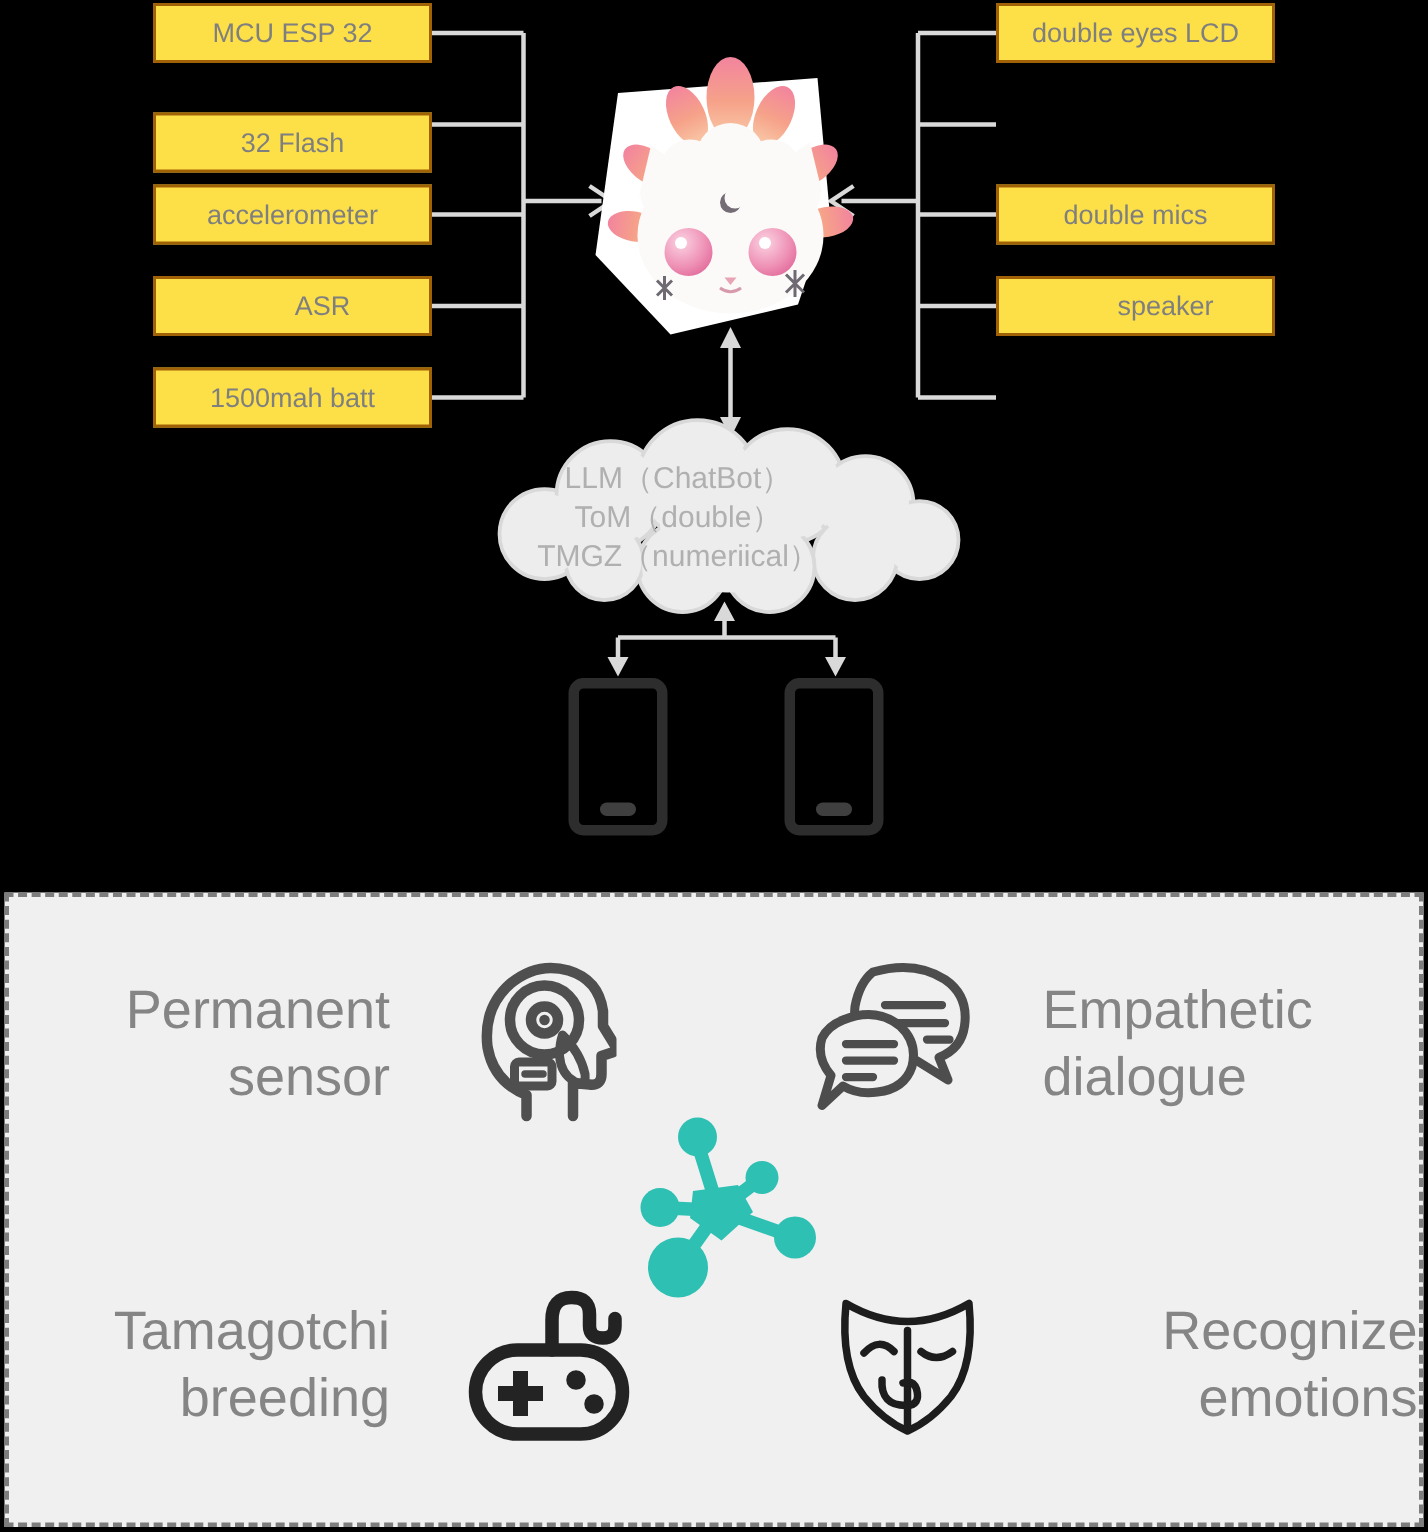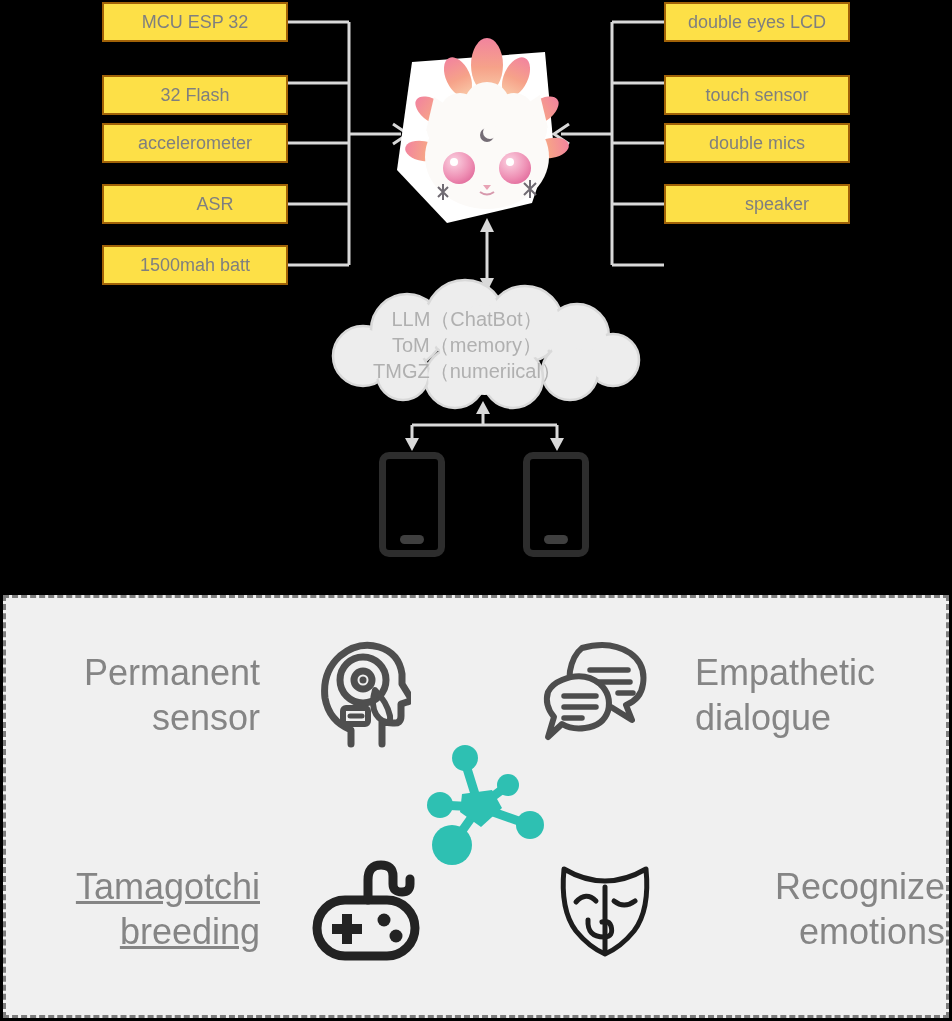--- a/index.html
+++ b/index.html
@@ -12,21 +12,21 @@
          color:#7f7f7f;font-size:18px;text-align:right;}
   .hw-left{left:102px;}
   .hw-right{left:664px;}
   .r0{top:2px;} .r1{top:63px;margin-top:12px;} .r2{top:123px;} .r3{top:184px;padding-left:40px;} .r4{top:245px;}
   
   .connectors{position:absolute;left:0;top:0;width:952px;height:600px;}
   
   .mascot{position:absolute;left:392px;top:35px;width:190px;height:195px;}
   
   .cloud-svg{position:absolute;left:315px;top:278px;width:335px;height:132px;}
-  .cloud-text{position:absolute;left:317px;top:306px;width:300px;text-align:center;
+  .cloud-text{position:absolute;left:302px;top:306px;width:300px;text-align:center;
               color:#b0b0b0;font-size:20px;line-height:26px;}
   
   .phone{position:absolute;width:66px;height:105px;box-sizing:border-box;
          border:7px solid #2d2d2d;border-radius:10px;background:#000;}
   .phone .home{position:absolute;left:50%;bottom:6px;transform:translateX(-50%);
          width:24px;height:9px;border-radius:5px;background:#3f3f3f;}
   
   .panel{position:absolute;left:3px;top:595px;width:946px;height:423px;box-sizing:border-box;
          background:#f0f0f0;border:3px dashed #7d7d7d;}
   .feature-label{position:absolute;color:#858585;font-size:36px;line-height:45px;}
@@ -59,21 +59,20 @@
     </g>
   </svg>
 
   <div class="hwbox hw-left r0">MCU ESP 32</div>
   <div class="hwbox hw-left r1">32 Flash</div>
   <div class="hwbox hw-left r2">accelerometer</div>
   <div class="hwbox hw-left r3">ASR</div>
   <div class="hwbox hw-left r4">1500mah batt</div>
 
   <div class="hwbox hw-right r0">double eyes LCD</div>
-  <div class="hwbox hw-right r1">touch sensor</div>
   <div class="hwbox hw-right r2">double mics</div>
   <div class="hwbox hw-right r3">speaker</div>
 
   <svg class="mascot" viewBox="0 0 190 195">
     <defs>
       <linearGradient id="flame" x1="0" y1="0" x2="0" y2="1">
         <stop offset="0" stop-color="#f2849e"></stop>
         <stop offset="0.55" stop-color="#f6a289"></stop>
         <stop offset="1" stop-color="#f9c9a8"></stop>
       </linearGradient>
@@ -141,21 +140,21 @@
         <circle cx="298" cy="82" r="23"></circle>
       <circle cx="255" cy="94" r="25"></circle>
         <circle cx="198" cy="100" r="27"></circle>
       <circle cx="140" cy="100" r="27"></circle>
         <circle cx="88" cy="96" r="23"></circle>
       <circle cx="170" cy="72" r="45"></circle>
     </g>
   </svg>
   <div class="cloud-text">
     <div>LLM（ChatBot）</div>
-    <div>ToM（memory）</div>
+    <div>ToM（double）</div>
     <div>TMGZ（numeriical）</div>
   </div>
 
   <div class="phone" style="left:379px;top:452px;">
     <div class="home"></div>
   </div>
   <div class="phone" style="left:523px;top:452px;">
     <div class="home"></div>
   </div>
 
@@ -199,21 +198,21 @@
     <g fill="#2ec0b2">
       <polygon points="38,52 68,48 78,66 57,85 36,70"></polygon>
       <circle cx="41" cy="16" r="13"></circle>
       <circle cx="84" cy="43" r="11"></circle>
       <circle cx="16" cy="63" r="13"></circle>
       <circle cx="28" cy="103" r="20"></circle>
       <circle cx="106" cy="83" r="14"></circle>
     </g>
   </svg>
 
-  <div class="feature-label fl-right" style="top:864px;text-decoration:underline;">
+  <div class="feature-label fl-right" style="top:864px;">
     <div>Tamagotchi</div>
     <div>breeding</div>
   </div>
 
   <svg class="icon-abs" style="left:312px;top:854px;width:108px;height:108px;" viewBox="0 0 108 108">
     <g stroke="#232323" stroke-width="9" fill="none" stroke-linecap="round" stroke-linejoin="round">
       <rect x="5" y="46" width="98" height="56" rx="28"></rect>
       <path d="M56,46 L56,26 Q56,11 69,11 Q81,11 81,22 L81,30 Q81,38 90,38 Q98,38 98,30 L98,25"></path>
     </g>
     <path d="M30,60 h10 v10 h10 v10 h-10 v10 h-10 v-10 h-10 v-10 h10 Z" fill="#232323"></path>

